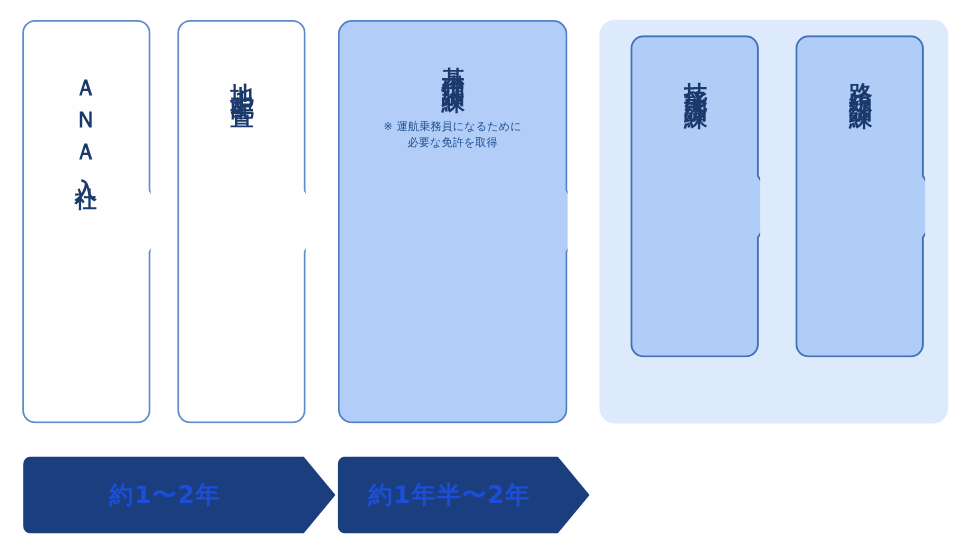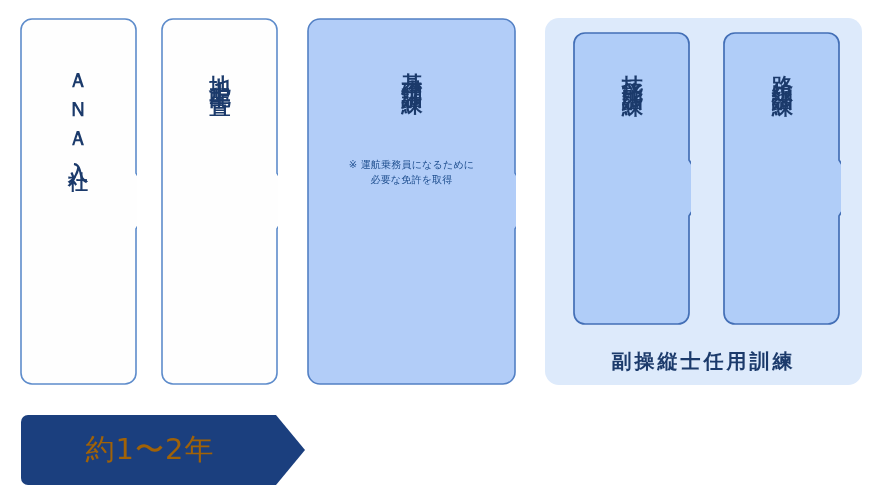--- a/index.html
+++ b/index.html
@@ -108,23 +108,23 @@
   .durbar .durlabel {
     position: absolute;
     left: 0; top: 0;
     width: 100%;
     height: 100%;
     display: flex;
     align-items: center;
     justify-content: center;
     padding-right: 26px;
     box-sizing: border-box;
-    color: #a16207;
-    font-size: 29px;
-    font-weight: 400;
+    color: #1d4ed8;
+    font-size: 22px;
+    font-weight: 700;
     letter-spacing: 1px;
   }
 </style>
 </head>
 <body>
 
 <div id="stage">
 
   <div class="card" id="card-1" style="left:20px; top:18px; width:117px; height:367px;">
     <svg class="svgshape" viewBox="0 0 117 367" preserveAspectRatio="none">
@@ -144,21 +144,21 @@
     <div class="content" style="justify-content:flex-start; padding-top:40px;">
       <div class="vtitle">地上配置</div>
     </div>
   </div>
 
   <div class="card" id="card-3" style="left:307px; top:18px; width:209px; height:367px;">
     <svg class="svgshape" viewBox="0 0 209 367" preserveAspectRatio="none">
       <path d="M 13 1 L 196 1 A 12 12 0 0 1 208 13 L 208 155 L 226 183 L 208 211 L 208 354
                A 12 12 0 0 1 196 366 L 13 366 A 12 12 0 0 1 1 354 L 1 13 A 12 12 0 0 1 13 1 Z" fill="#b2cdf8" stroke="#5380c4" stroke-width="1.6" stroke-linejoin="round"></path>
     </svg>
-    <div class="content" style="justify-content:flex-start; padding-top:38px;gap:37px;">
+    <div class="content" style="justify-content:flex-start; padding-top:26px;">
       <div class="vtitle">基礎訓練</div>
       <div class="note" style="margin-top:36px;">※ 運航乗務員になるために
 必要な免許を取得</div>
     </div>
   </div>
 
   <div id="group-panel">
 
     <div class="card" style="left:28px; top:14px; width:118px; height:293px;">
       <svg class="svgshape" viewBox="0 0 118 293" preserveAspectRatio="none">
@@ -173,25 +173,30 @@
     <div class="card" style="left:178px; top:14px; width:118px; height:293px;">
       <svg class="svgshape" viewBox="0 0 118 293" preserveAspectRatio="none">
         <path d="M 12 1 L 105 1 A 11 11 0 0 1 116 12 L 116 128 L 134 156 L 116 184 L 116 281
                  A 11 11 0 0 1 105 292 L 12 292 A 11 11 0 0 1 1 281 L 1 12 A 11 11 0 0 1 12 1 Z" fill="#b0cdf8" stroke="#436fb6" stroke-width="1.7" stroke-linejoin="round"></path>
       </svg>
       <div class="content" style="justify-content:flex-start; padding-top:26px;">
         <div class="vtitle">路線訓練</div>
       </div>
     </div>
 
-    <div id="group-label">副操縦士任用訓練</div>
   </div>
 
   <div class="durbar" style="left:21px; top:415px; width:284px;">
     <svg class="svgshape" viewBox="0 0 284 70" preserveAspectRatio="none">
       <path d="M 7 0 L 255 0 L 284 35 L 255 70 L 7 70 A 7 7 0 0 1 0 63 L 0 7 A 7 7 0 0 1 7 0 Z" fill="#1b3f7e"></path>
     </svg>
     <div class="durlabel">約1〜2年</div>
   </div>
 
+  <div class="durbar" style="left:307px; top:415px; width:229px;">
+    <svg class="svgshape" viewBox="0 0 229 70" preserveAspectRatio="none">
+      <path d="M 7 0 L 200 0 L 229 35 L 200 70 L 7 70 A 7 7 0 0 1 0 63 L 0 7 A 7 7 0 0 1 7 0 Z" fill="#1b3f7e"></path>
+    </svg>
+    <div class="durlabel">約1年半〜2年</div>
+    </div>
 
 
 </div>
 
 </body></html>

